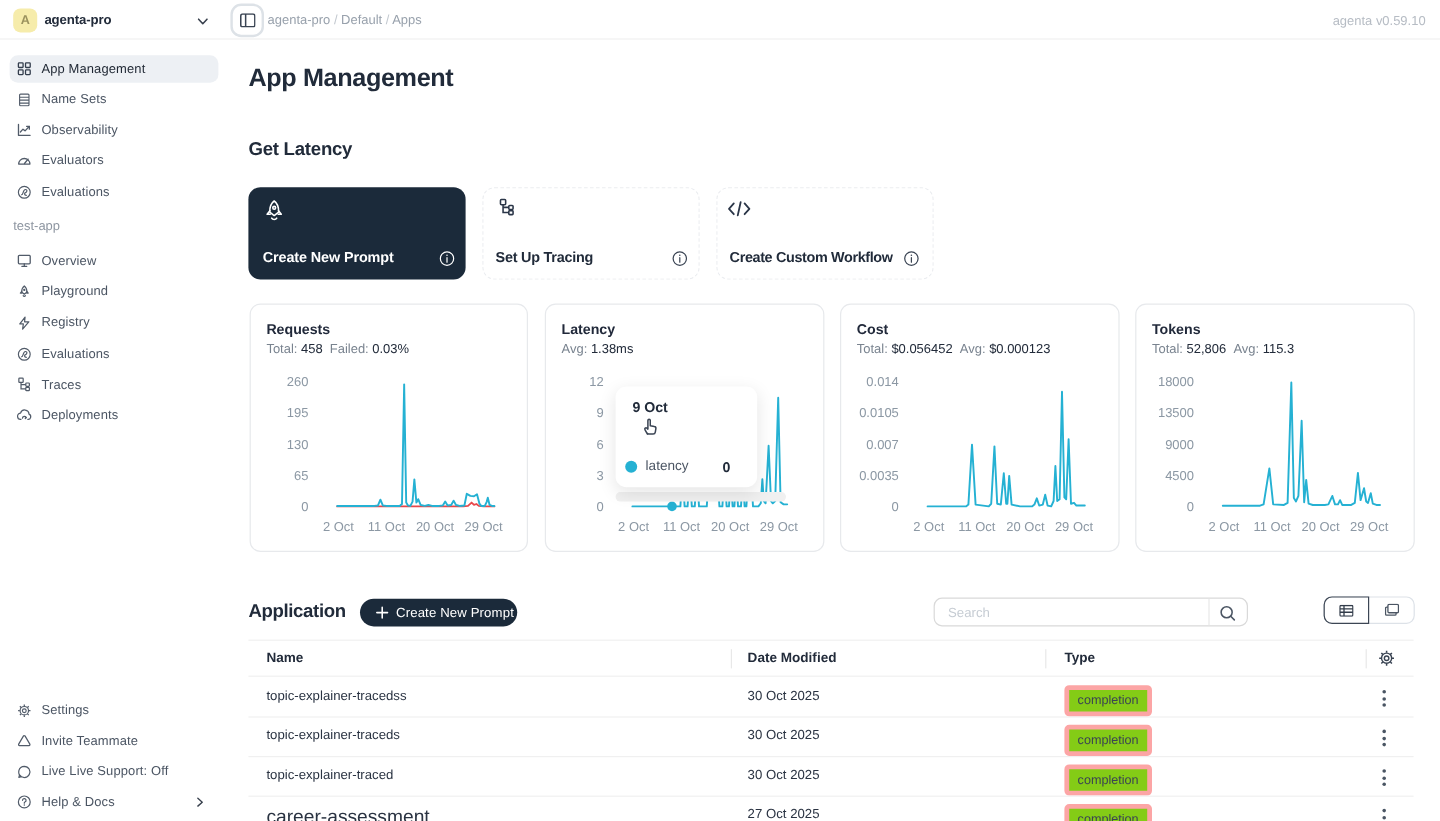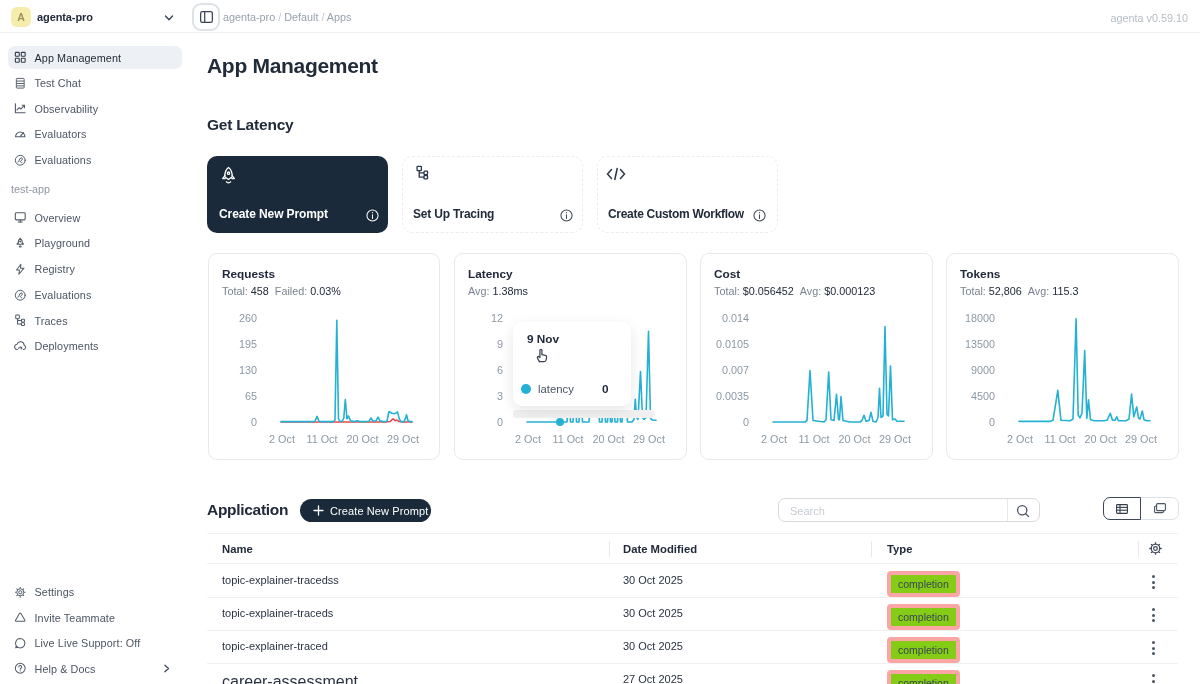--- a/index.html
+++ b/index.html
@@ -44,21 +44,21 @@
   </div>
 <div class="si" style="top:71px">
     <svg width="16" height="16" viewBox="0 0 16 16">
       <g fill="none" stroke="#515b69" stroke-width="1.2">
         <rect x="3" y="1.8" width="10" height="12.4" rx="1"></rect>
         <line x1="3" y1="5.2" x2="13" y2="5.2"></line>
         <line x1="3" y1="8.3" x2="13" y2="8.3"></line>
         <line x1="3" y1="11.4" x2="13" y2="11.4"></line>
       </g>
     </svg>
-    <span>Test Chat</span>
+    <span>Name Sets</span>
   </div>
 <div class="si" style="top:96.5px">
     <svg width="16" height="16" viewBox="0 0 16 16">
       <g fill="none" stroke="#515b69" stroke-width="1.4" stroke-linecap="round" stroke-linejoin="round">
         <path d="M1.8 2.2 V13.8 H14.2"></path>
         <path d="M3.8 10.2 L6.6 7.2 L8.8 9 L13.2 4.4"></path>
         <path d="M10.4 4.2 H13.4 V7.2"></path>
       </g>
     </svg>
     <span>Observability</span>
@@ -259,21 +259,21 @@
     <text x="49" y="68.6" text-anchor="end" font-size="10.8" fill="#8c98a4">12</text>
     <text x="74" y="189.5" text-anchor="middle" font-size="10.8" fill="#8c98a4">2 Oct</text>
     <text x="114" y="189.5" text-anchor="middle" font-size="10.8" fill="#8c98a4">11 Oct</text>
     <text x="154.5" y="189.5" text-anchor="middle" font-size="10.8" fill="#8c98a4">20 Oct</text>
     <text x="195" y="189.5" text-anchor="middle" font-size="10.8" fill="#8c98a4">29 Oct</text>
     <polyline points="73.0,169.0 105.0,169.0 113.0,169.0 113.5,160.3 116.0,160.3 116.5,169.0 119.0,169.0 119.5,160.3 122.0,160.3 122.5,169.0 125.0,169.0 125.5,160.3 128.0,160.3 128.5,169.0 135.0,169.0 135.5,160.3 145.0,160.3 145.5,169.0 148.0,169.0 148.5,160.3 151.0,160.3 151.5,169.0 153.5,169.0 154.0,160.3 156.0,160.3 156.5,169.0 158.0,169.0 158.5,160.3 160.5,160.3 161.0,169.0 163.5,169.0 164.0,160.3 166.0,160.3 166.5,169.0 168.0,169.0 168.5,160.3 173.0,160.3 173.5,169.0 178.0,169.0 180.0,166.4 181.3,146.4 182.5,164.6 184.0,166.4 186.5,118.5 188.5,164.6 190.0,166.4 192.0,164.6 194.5,78.4 196.5,165.5 199.0,167.3 202.0,167.3" fill="none" stroke="#25b1d3" stroke-width="1.6" stroke-linejoin="round" stroke-linecap="round"></polyline>
     <circle cx="106" cy="169" r="4" fill="#25b1d3"></circle>
   </svg>
 <div class="abs" style="left:513px;top:410px;width:142px;height:8px;background:#f0f0f0;border-radius:4px"></div>
 <div class="abs" style="left:513px;top:322px;width:118px;height:84px;background:#fff;border-radius:9px;box-shadow:0 4px 14px rgba(0,0,0,.10)">
-  <div class="abs" style="left:14px;top:10px;font-size:11.8px;font-weight:700;color:#212b3a">9 Nov</div>
+  <div class="abs" style="left:14px;top:10px;font-size:11.8px;font-weight:700;color:#212b3a">9 Oct</div>
   <svg class="abs" style="left:19px;top:24px" width="19" height="19" viewBox="0 0 24 24">
       <path d="M9.5 20 L7 15.5 c-.9-1.4.7-2.9 1.9-1.9 l1.1 1 V5.5 a1.25 1.25 0 0 1 2.5 0 V11 l4.3.9 c1.1.2 1.8 1.2 1.6 2.3 l-.6 3.5 c-.2 1.2-1.1 2-2.3 2 h-4.6 c-.7 0-1.3-.3-1.4-.7z" fill="#fff" stroke="#3a4453" stroke-width="1.6" stroke-linejoin="round"></path>
     </svg>
   <div class="abs" style="left:8px;top:62px;width:10px;height:10px;border-radius:50%;background:#25b1d3"></div>
   <div class="abs" style="left:25px;top:61px;font-size:11.3px;color:#4b5563">latency</div>
   <div class="abs" style="left:89px;top:60px;font-size:11.8px;font-weight:700;color:#212b3a">0</div>
 </div>
 <div class="card" style="left:700px;top:253px;width:233px;height:207px"></div>
 <div class="ct" style="left:714px;top:267px">Cost</div>
 <div class="cs" style="left:714px;top:285px">Total: <b>$0.056452</b> &nbsp;Avg: <b>$0.000123</b></div>

